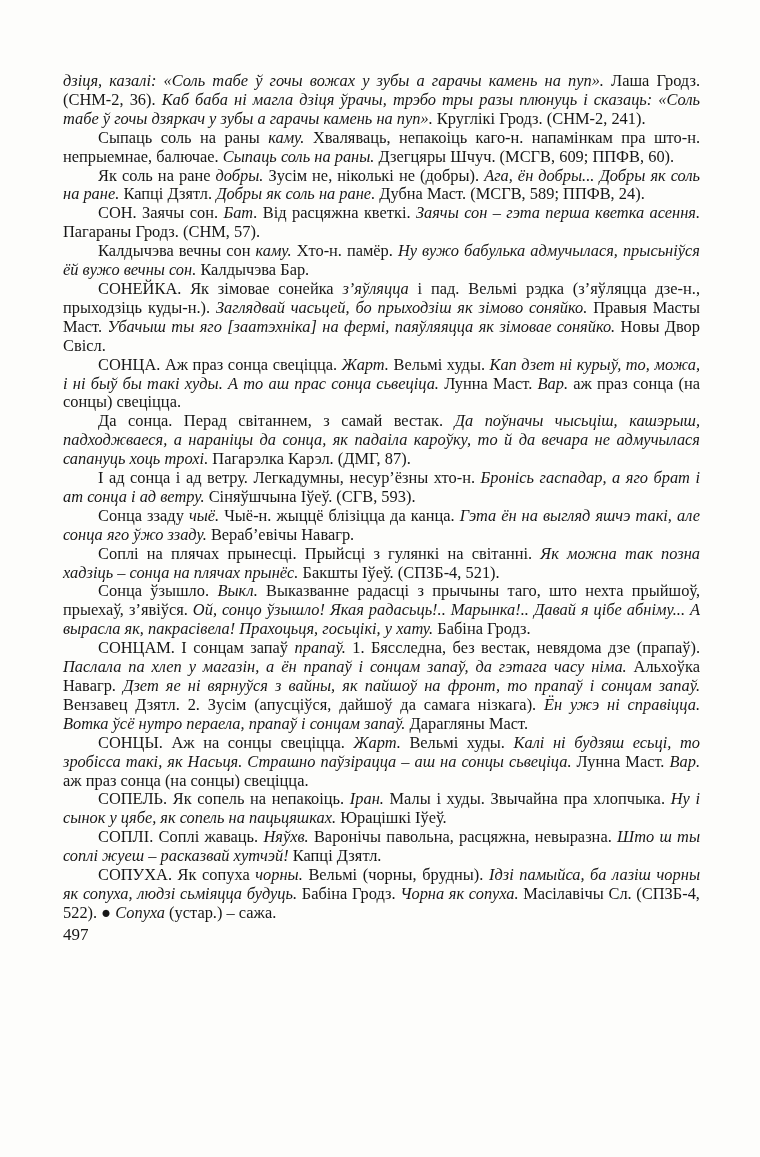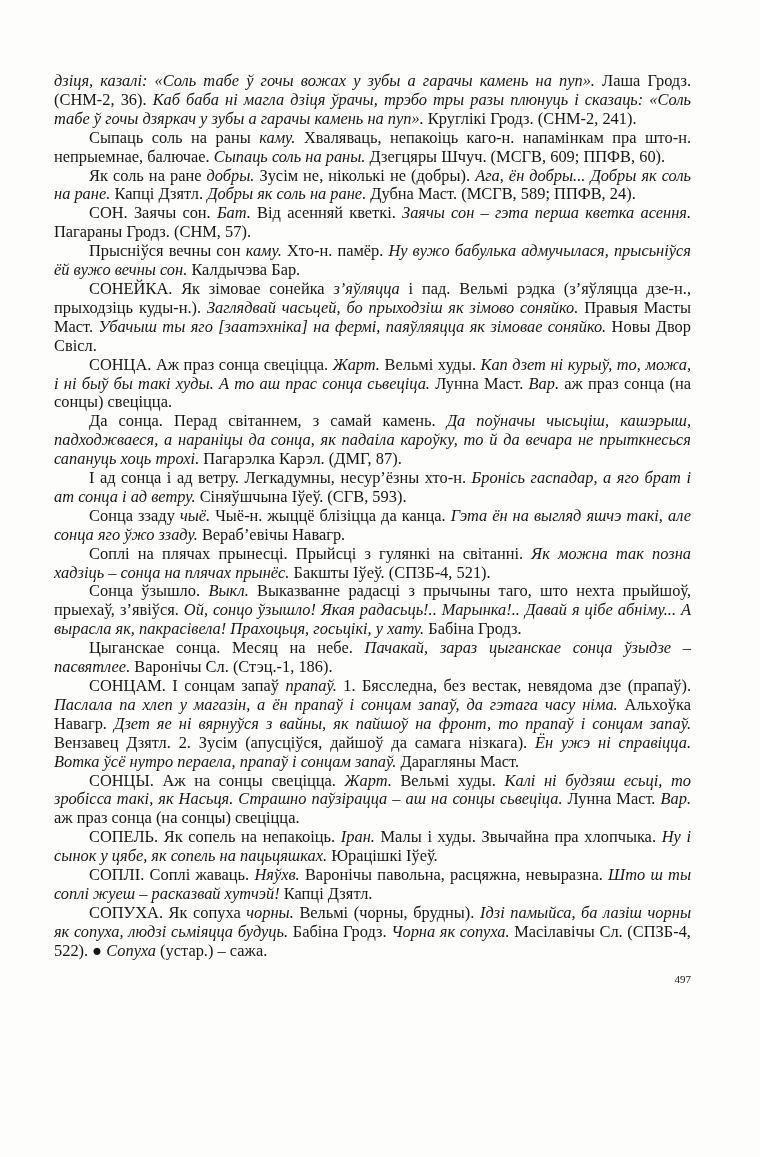--- a/index.html
+++ b/index.html
@@ -7,58 +7,57 @@
     position:relative;
     width:760px; height:1157px;
     margin:0 auto;
     background:#fdfdfb;
     color:#161616;
     font-family:"Liberation Serif","DejaVu Serif",serif;
     overflow:hidden;
   }
   .text-block {
     position:absolute;
-    left:54px; top:72px;
+    left:63px; top:72px;
     width:637px;
     font-size:16.4px;
     line-height:18.9px;
     text-align:justify;
   }
   p.para { margin:0; padding:0; }
   p.para.indent { text-indent:35px; }
   .r { font-style:normal; font-weight:normal; }
   .b { font-weight:normal; }
   .i { font-style:italic; }
   .bi { font-weight:normal; font-style:italic; }
   .page-number {
-    text-align:right;
-    font-size:11px;
+    text-align:left;
+    font-size:17px;
     line-height:19px;
-    margin-top:9px;
+    margin-top:2px;
   }
 </style>
 </head>
 <body>
 
 <div class="page">
   <div class="text-block">
 
   <p class="para"><span class="i">дзіця, казалі: «Соль табе ў гочы вожах у зубы а гарачы камень на пуп».</span><span class="r"> Лаша Гродз. (СНМ-2, 36). </span><span class="i">Каб баба ні магла дзіця ўрачы, трэбо тры разы плюнуць і сказаць: «Соль табе ў гочы дзяркач у зубы а гарачы камень на пуп».</span><span class="r"> Круглікі Гродз. (СНМ-2, 241).</span></p>
       <p class="para indent"><span class="b">Сыпаць соль на раны </span><span class="i">каму.</span><span class="r"> Хваляваць, непакоіць каго-н. напамінкам пра што-н. непрыемнае, балючае. </span><span class="i">Сыпаць соль на раны.</span><span class="r"> Дзегцяры Шчуч. (МСГВ, 609; ППФВ, 60).</span></p>
       <p class="para indent"><span class="b">Як соль на ране </span><span class="i">добры.</span><span class="r"> Зусім не, ніколькі не (добры). </span><span class="i">Ага, ён добры... Добры як соль на ране.</span><span class="r"> Капці Дзятл. </span><span class="i">Добры як соль на ране.</span><span class="r"> Дубна Маст. (МСГВ, 589; ППФВ, 24).</span></p>
-      <p class="para indent"><span class="r">СОН. </span><span class="b">Заячы сон. </span><span class="i">Бат.</span><span class="r"> Від асенняй кветкі. </span><span class="i">Заячы сон – гэта перша кветка асення.</span><span class="r"> Пагараны Гродз. (СНМ, 57).</span></p>
-      <p class="para indent"><span class="b">Прысніўся вечны сон </span><span class="i">каму.</span><span class="r"> Хто-н. памёр. </span><span class="i">Ну вужо бабулька адмучылася, прысьніўся ёй вужо вечны сон.</span><span class="r"> Калдычэва Бар.</span></p>
+      <p class="para indent"><span class="r">СОН. </span><span class="b">Заячы сон. </span><span class="i">Бат.</span><span class="r"> Від расцяжна кветкі. </span><span class="i">Заячы сон – гэта перша кветка асення.</span><span class="r"> Пагараны Гродз. (СНМ, 57).</span></p>
+      <p class="para indent"><span class="b">Калдычэва вечны сон </span><span class="i">каму.</span><span class="r"> Хто-н. памёр. </span><span class="i">Ну вужо бабулька адмучылася, прысьніўся ёй вужо вечны сон.</span><span class="r"> Калдычэва Бар.</span></p>
       <p class="para indent"><span class="r">СОНЕЙКА. </span><span class="b">Як зімовае сонейка </span><span class="i">з’яўляцца</span><span class="r"> і пад. Вельмі рэдка (з’яўляцца дзе-н., прыходзіць куды-н.). </span><span class="i">Заглядвай часьцей, бо прыходзіш як зімово соняйко.</span><span class="r"> Правыя Масты Маст. </span><span class="i">Убачыш ты яго [заатэхніка] на фермі, паяўляяцца як зімовае соняйко.</span><span class="r"> Новы Двор Свісл.</span></p>
       <p class="para indent"><span class="r">СОНЦА. </span><span class="b">Аж праз сонца свеціцца. </span><span class="i">Жарт.</span><span class="r"> Вельмі худы. </span><span class="i">Кап дзет ні курыў, то, можа, і ні быў бы такі худы. А то аш прас сонца сьвеціца.</span><span class="r"> Лунна Маст. </span><span class="bi">Вар.</span><span class="r"> аж праз сонца (на сонцы) свеціцца.</span></p>
-      <p class="para indent"><span class="b">Да сонца. </span><span class="r">Перад світаннем, з самай камень. </span><span class="i">Да поўначы чысьціш, кашэрыш, падходжваеся, а нараніцы да сонца, як падаіла кароўку, то й да вечара не прыткнесься сапануць хоць трохі.</span><span class="r"> Пагарэлка Карэл. (ДМГ, 87).</span></p>
+      <p class="para indent"><span class="b">Да сонца. </span><span class="r">Перад світаннем, з самай вестак. </span><span class="i">Да поўначы чысьціш, кашэрыш, падходжваеся, а нараніцы да сонца, як падаіла кароўку, то й да вечара не адмучылася сапануць хоць трохі.</span><span class="r"> Пагарэлка Карэл. (ДМГ, 87).</span></p>
       <p class="para indent"><span class="b">І ад сонца і ад ветру. </span><span class="r">Легкадумны, несур’ёзны хто-н. </span><span class="i">Бронісь гаспадар, а яго брат і ат сонца і ад ветру.</span><span class="r"> Сіняўшчына Іўеў. (СГВ, 593).</span></p>
       <p class="para indent"><span class="b">Сонца ззаду </span><span class="i">чыё.</span><span class="r"> Чыё-н. жыццё блізіцца да канца. </span><span class="i">Гэта ён на выгляд яшчэ такі, але сонца яго ўжо ззаду.</span><span class="r"> Вераб’евічы Навагр.</span></p>
       <p class="para indent"><span class="b">Соплі на плячах прынесці. </span><span class="r">Прыйсці з гулянкі на світанні. </span><span class="i">Як можна так позна хадзіць – сонца на плячах прынёс.</span><span class="r"> Бакшты Іўеў. (СПЗБ-4, 521).</span></p>
       <p class="para indent"><span class="b">Сонца ўзышло. </span><span class="i">Выкл.</span><span class="r"> Выказванне радасці з прычыны таго, што нехта прыйшоў, прыехаў, з’явіўся. </span><span class="i">Ой, сонцо ўзышло! Якая радасьць!.. Марынка!.. Давай я цібе абніму... А вырасла як, пакрасівела! Прахоцьця, госьцікі, у хату.</span><span class="r"> Бабіна Гродз.</span></p>
-      <p class="para indent"><span class="b">Цыганскае сонца. </span><span class="r">Месяц на небе. </span><span class="i">Пачакай, зараз цыганскае сонца ўзыдзе – пасвятлее.</span><span class="r"> Варонічы Сл. (Стэц.-1, 186).</span></p>
       <p class="para indent"><span class="r">СОНЦАМ. </span><span class="b">І сонцам запаў </span><span class="i">прапаў.</span><span class="r"> 1. Бясследна, без вестак, невядома дзе (прапаў). </span><span class="i">Паслала па хлеп у магазін, а ён прапаў і сонцам запаў, да гэтага часу німа.</span><span class="r"> Альхоўка Навагр. </span><span class="i">Дзет яе ні вярнуўся з вайны, як пайшоў на фронт, то прапаў і сонцам запаў.</span><span class="r"> Вензавец Дзятл. 2. Зусім (апусціўся, дайшоў да самага нізкага). </span><span class="i">Ён ужэ ні справіцца. Вотка ўсё нутро пераела, прапаў і сонцам запаў.</span><span class="r"> Дарагляны Маст.</span></p>
       <p class="para indent"><span class="r">СОНЦЫ. </span><span class="b">Аж на сонцы свеціцца. </span><span class="i">Жарт.</span><span class="r"> Вельмі худы. </span><span class="i">Калі ні будзяш есьці, то зробісса такі, як Насьця. Страшно паўзірацца – аш на сонцы сьвеціца.</span><span class="r"> Лунна Маст. </span><span class="bi">Вар.</span><span class="r"> аж праз сонца (на сонцы) свеціцца.</span></p>
       <p class="para indent"><span class="r">СОПЕЛЬ. </span><span class="b">Як сопель на непакоіць. </span><span class="i">Іран.</span><span class="r"> Малы і худы. Звычайна пра хлопчыка. </span><span class="i">Ну і сынок у цябе, як сопель на пацьцяшках.</span><span class="r"> Юрацішкі Іўеў.</span></p>
       <p class="para indent"><span class="r">СОПЛІ. </span><span class="b">Соплі жаваць. </span><span class="i">Няўхв.</span><span class="r"> Варонічы павольна, расцяжна, невыразна. </span><span class="i">Што ш ты соплі жуеш – расказвай хутчэй!</span><span class="r"> Капці Дзятл.</span></p>
       <p class="para indent"><span class="r">СОПУХА. </span><span class="b">Як сопуха </span><span class="i">чорны.</span><span class="r"> Вельмі (чорны, брудны). </span><span class="i">Ідзі памыйса, ба лазіш чорны як сопуха, людзі сьміяцца будуць.</span><span class="r"> Бабіна Гродз. </span><span class="i">Чорна як сопуха.</span><span class="r"> Масілавічы Сл. (СПЗБ-4, 522). ● </span><span class="i">Сопуха</span><span class="r"> (устар.) – сажа.</span></p>
       <div class="page-number">497</div>
     </div>
 </div>
 
 </body></html>

